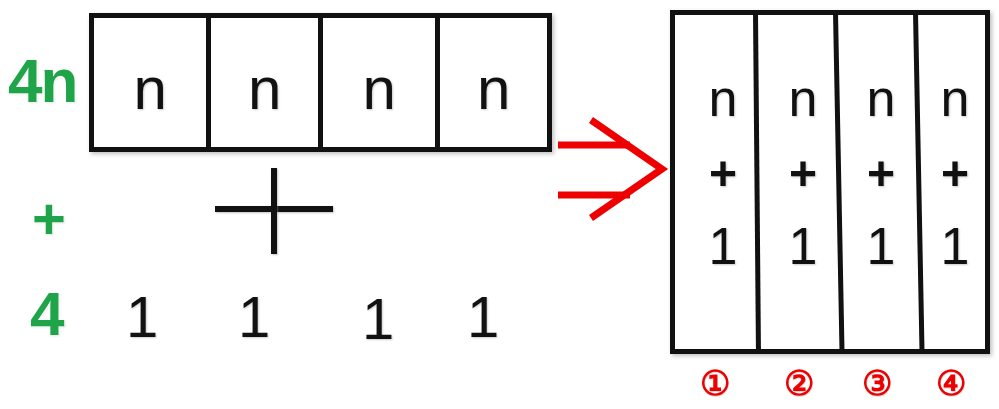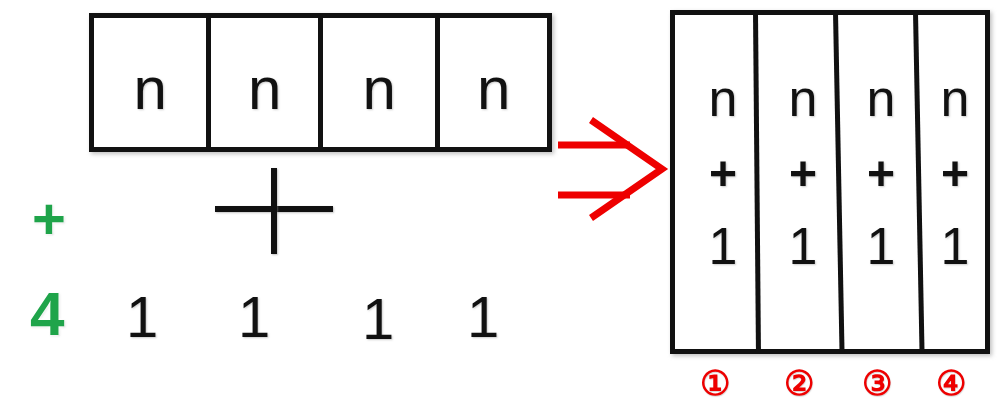--- a/index.html
+++ b/index.html
@@ -150,20 +150,21 @@
   #idx-1 { left: 700px; top: 366px; }
   #idx-2 { left: 784px; top: 366px; }
   #idx-3 { left: 862px; top: 366px; }
   #idx-4 { left: 936px; top: 366px; }
 </style>
 </head>
 <body>
 
 <div id="stage">
 
+  <div class="abs green-label" id="label-4n">4n</div>
 
   <div class="abs green-label" id="label-plus">+</div>
 
   <div class="abs green-label" id="label-4">4</div>
 
   <div class="abs" id="left-strip">
     <div class="cell">
       <span class="cell-glyph">n</span>
     </div>
     <div class="cell">

